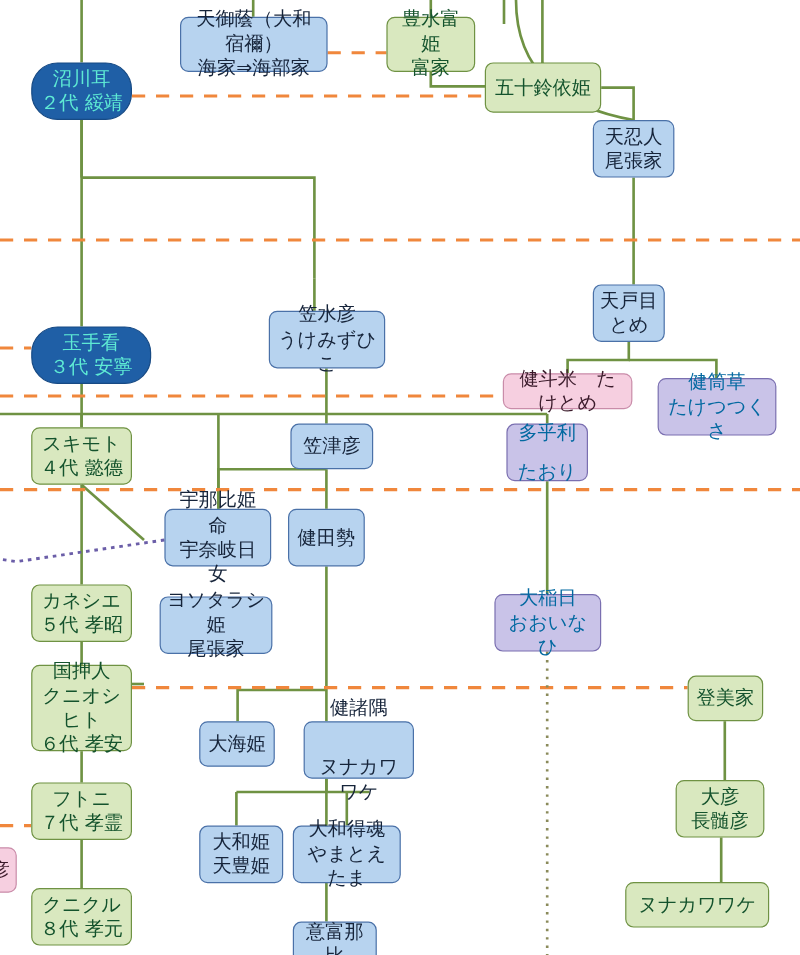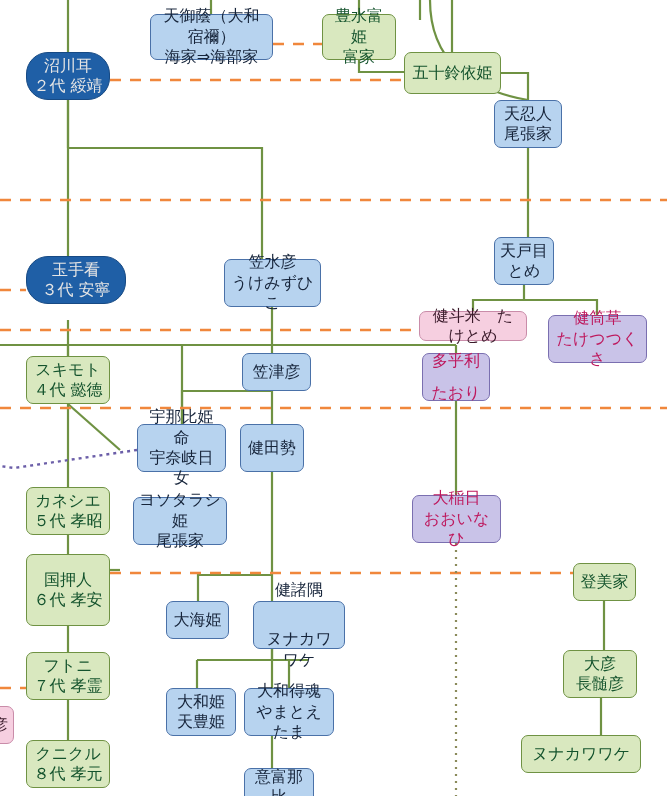--- a/index.html
+++ b/index.html
@@ -22,23 +22,23 @@
     justify-content:center;
     text-align:center;
     line-height:1.28;
     font-size:12px;
     color:#1a1a1a;
     padding:3px 5px;
     border:1.6px solid #5a7fb5;
     background:#b9d4ef;
   }
   .node.blue{background:#b7d3ef;border-color:#4a71a8;color:#16243a;}
-  .node.bluedark{background:#1f5fa6;border-color:#174a84;color:#e5e5e5;border-radius:22px;}
+  .node.bluedark{background:#1f5fa6;border-color:#174a84;color:#5eead4;border-radius:22px;}
   .node.green{background:#d9e8bf;border-color:#6f9243;color:#14532d;}
-  .node.purple{background:#c9c3e8;border-color:#7a6fb0;color:#be185d;text-align:center;}
+  .node.purple{background:#c9c3e8;border-color:#7a6fb0;color:#0369a1;text-align:center;}
   .node.pink{background:#f6cfe0;border-color:#c98ca9;color:#3a1a2a;}
   .node .l2{font-size:16px;}
 </style>
 </head>
 <body>
 
 <div id="stage">
 
   <svg id="edges" viewBox="0 0 667 796">
     <g fill="none" stroke="#6f9243" stroke-width="2.2">
@@ -124,21 +124,21 @@
         <div class="l2">尾張家</div>
       </div>
       <div class="node blue" style="left: 494px; top: 237px; width: 60px; height: 48px;">
         <div class="l2">天戸目</div>
         <div class="l2">とめ</div>
       </div>
       <div class="node blue" style="left: 224px; top: 259px; width: 97px; height: 48px;">
         <div class="l2">笠水彦</div>
         <div class="l2">うけみずひこ</div>
       </div>
-      <div class="node bluedark" style="left: 26px; top: 256px; width: 100px; height: 48px;">
+      <div class="node bluedark" style="left: 26px; top: 272px; width: 100px; height: 48px;">
         <div class="l2">玉手看</div>
         <div class="l2">３代 安寧</div>
       </div>
       <div class="node pink" style="left: 419px; top: 311px; width: 108px; height: 30px;">
         <div class="l2">健斗米　たけとめ</div>
       </div>
       <div class="node purple" style="left: 548px; top: 315px; width: 99px; height: 48px;">
         <div class="l2">健筒草</div>
         <div class="l2">たけつつくさ</div>
       </div>
@@ -167,20 +167,21 @@
       <div class="node blue" style="left: 133px; top: 497px; width: 94px; height: 48px;">
         <div class="l2">ヨソタラシ姫</div>
         <div class="l2">尾張家</div>
       </div>
       <div class="node purple" style="left: 412px; top: 495px; width: 89px; height: 48px;">
         <div class="l2">大稲日</div>
         <div class="l2">おおいなひ</div>
       </div>
       <div class="node green" style="left: 26px; top: 554px; width: 84px; height: 72px;">
         <div class="l2">国押人</div>
+        <div class="l2">クニオシヒト</div>
         <div class="l2">６代 孝安</div>
       </div>
       <div class="node green" style="left: 573px; top: 563px; width: 63px; height: 38px;">
         <div class="l2">登美家</div>
       </div>
       <div class="node blue" style="left: 166px; top: 601px; width: 63px; height: 38px;">
         <div class="l2">大海姫</div>
       </div>
       <div class="node blue" style="left: 253px; top: 601px; width: 92px; height: 48px; gap: 29px;">
         <div class="l2">健諸隅</div>

